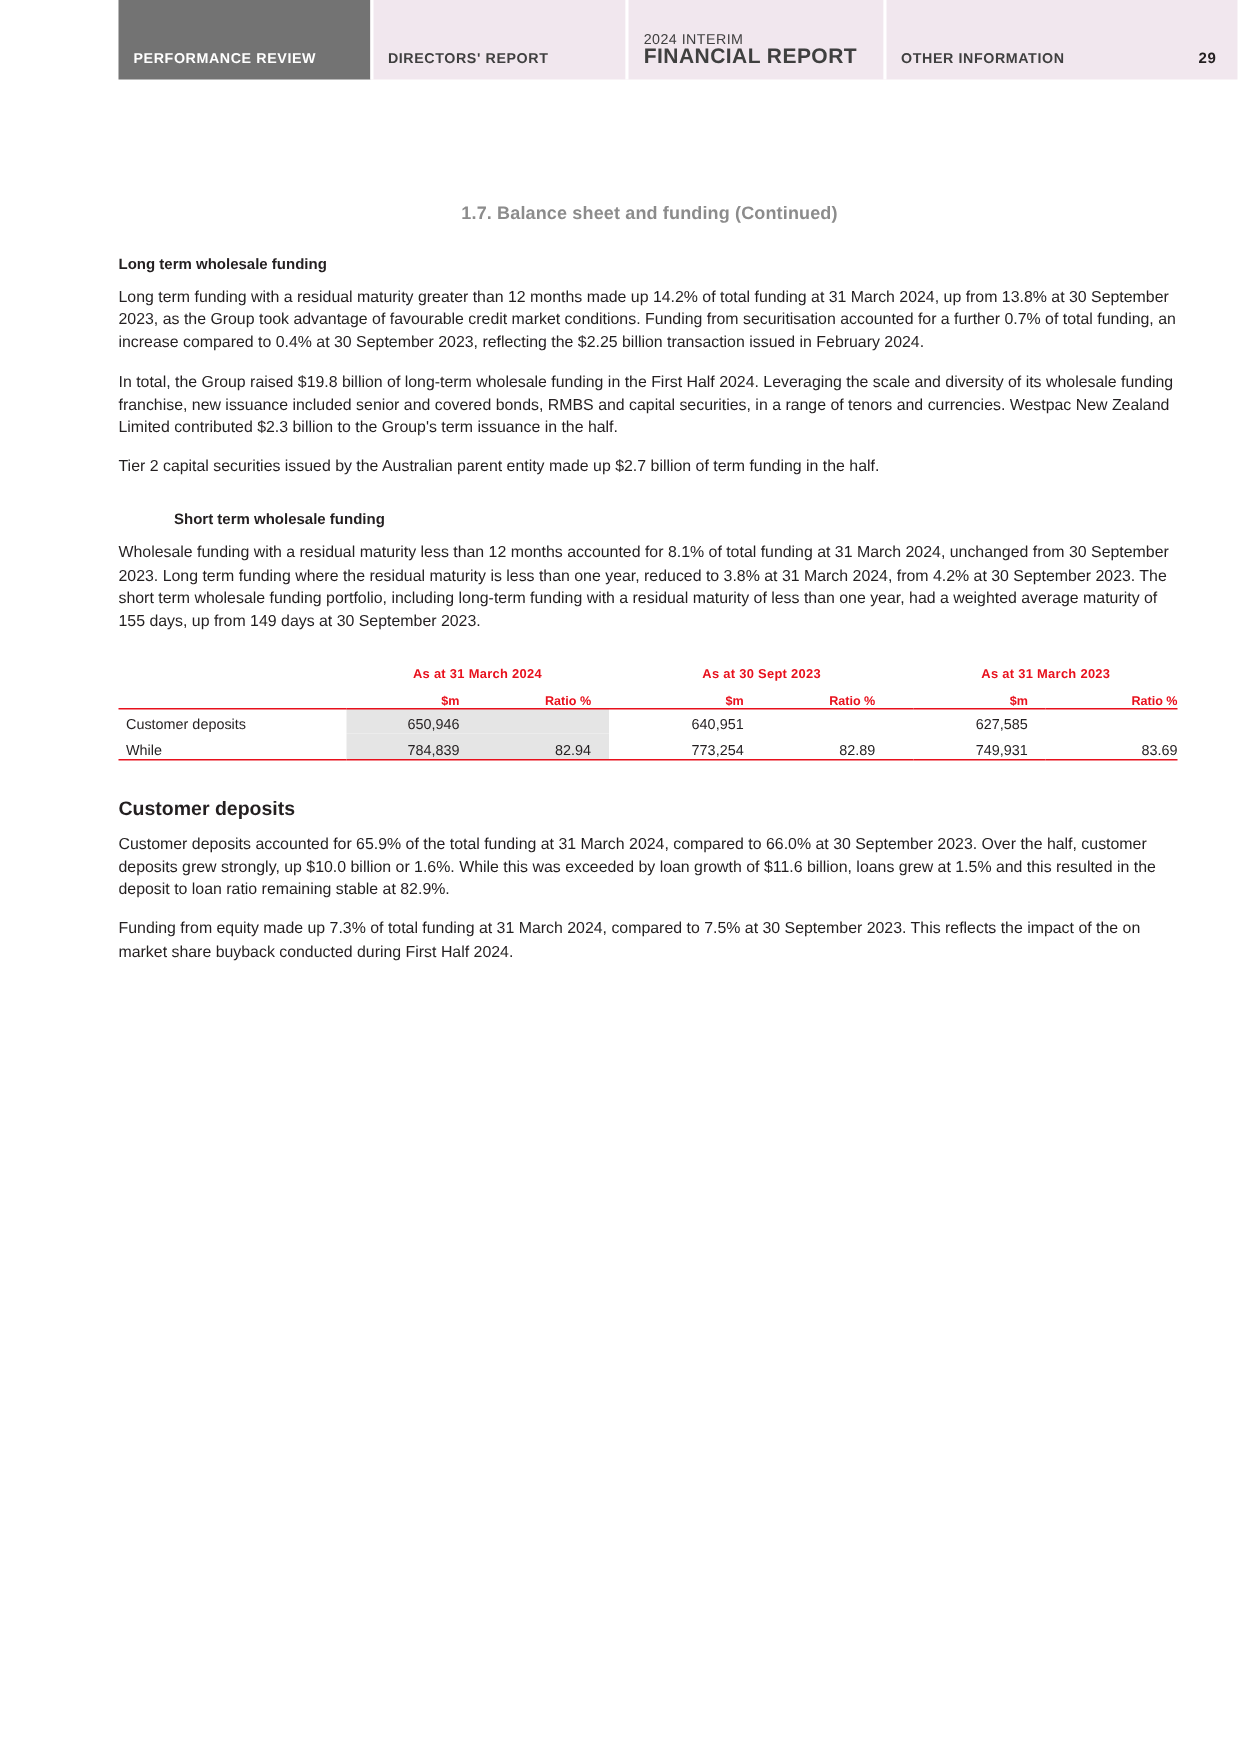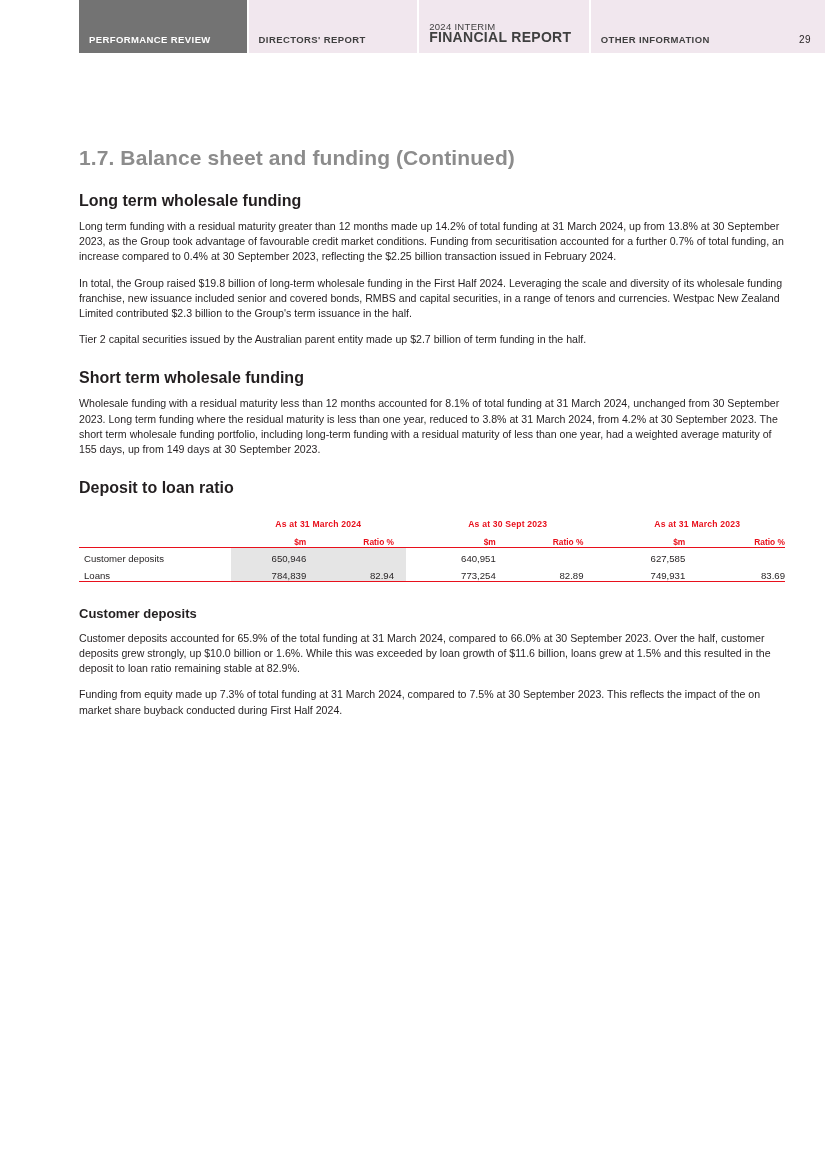--- a/index.html
+++ b/index.html
@@ -61,46 +61,47 @@
     font-weight: bold;
     font-size: 14px;
     letter-spacing: 0.3px;
     color: #3f3f3f;
   }
   .page-number {
     position: absolute;
     right: 14px;
     bottom: 8px;
     font-size: 10px;
-    font-weight: normal;
+    font-weight: bold;
     color: #231f20;
     margin-top: 33px;
   }
 
   
   .content {
     position: absolute;
     left: 79px;
     top: 130px;
     width: 708px;
   }
   h1.section-title {
-    font-size: 21px;
+    font-size: 12px;
     font-weight: bold;
     color: #8c8c8c;
-    margin: 16px 0 22px 0;
+    margin: 5px 0 22px 0;
     letter-spacing: 0.1px;
+    text-align: center;
   }
   h2.sub-head {
-    font-size: 16px;
+    font-size: 10px;
     font-weight: bold;
     color: #231f20;
     margin: 0 0 9px 0;
   }
-  h2.sub-head.spaced { margin-top: 22px; }
+  h2.sub-head.spaced { margin-top: 22px; margin-left: 37px; }
   h2.sub-head.big {
     font-size: 13px;
     margin-top: 24px;
     margin-bottom: 10px;
   }
   p.para {
     font-size: 10.6px;
     line-height: 15.2px;
     margin: 0 0 11px 0;
     color: #231f20;
@@ -182,21 +183,20 @@
   <h1 class="section-title">1.7. Balance sheet and funding (Continued)</h1>
 
   <h2 class="sub-head">Long term wholesale funding</h2>
   <p class="para">Long term funding with a residual maturity greater than 12 months made up 14.2% of total funding at 31 March 2024, up from 13.8% at 30 September 2023, as the Group took advantage of favourable credit market conditions. Funding from securitisation accounted for a further 0.7% of total funding, an increase compared to 0.4% at 30 September 2023, reflecting the $2.25 billion transaction issued in February 2024.</p>
   <p class="para">In total, the Group raised $19.8 billion of long-term wholesale funding in the First Half 2024. Leveraging the scale and diversity of its wholesale funding franchise, new issuance included senior and covered bonds, RMBS and capital securities, in a range of tenors and currencies. Westpac New Zealand Limited contributed $2.3 billion to the Group's term issuance in the half.</p>
   <p class="para">Tier 2 capital securities issued by the Australian parent entity made up $2.7 billion of term funding in the half.</p>
 
   <h2 class="sub-head spaced">Short term wholesale funding</h2>
   <p class="para">Wholesale funding with a residual maturity less than 12 months accounted for 8.1% of total funding at 31 March 2024, unchanged from 30 September 2023. Long term funding where the residual maturity is less than one year, reduced to 3.8% at 31 March 2024, from 4.2% at 30 September 2023. The short term wholesale funding portfolio, including long-term funding with a residual maturity of less than one year, had a weighted average maturity of 155 days, up from 149 days at 30 September 2023.</p>
 
-  <h2 class="sub-head spaced">Deposit to loan ratio</h2>
 
   <div class="table-wrap">
     <table class="ratio-table">
       <colgroup>
         <col class="col-label">
         <col class="col-m">
         <col class="col-ratio">
         <col class="col-gap">
         <col class="col-m">
         <col class="col-ratio">
@@ -231,21 +231,21 @@
           <td class="num shade pad-r">650,946</td>
           <td class="num shade pad-r"></td>
           <td></td>
           <td class="num pad-r">640,951</td>
           <td class="num pad-r"></td>
           <td></td>
           <td class="num pad-r">627,585</td>
           <td class="num"></td>
         </tr>
         <tr class="data-row bottom-rule">
-          <td class="label">Loans</td>
+          <td class="label">While</td>
           <td class="num shade pad-r">784,839</td>
           <td class="num shade pad-r">82.94</td>
           <td></td>
           <td class="num pad-r">773,254</td>
           <td class="num pad-r">82.89</td>
           <td></td>
           <td class="num pad-r">749,931</td>
           <td class="num">83.69</td>
         </tr>
       </tbody>

